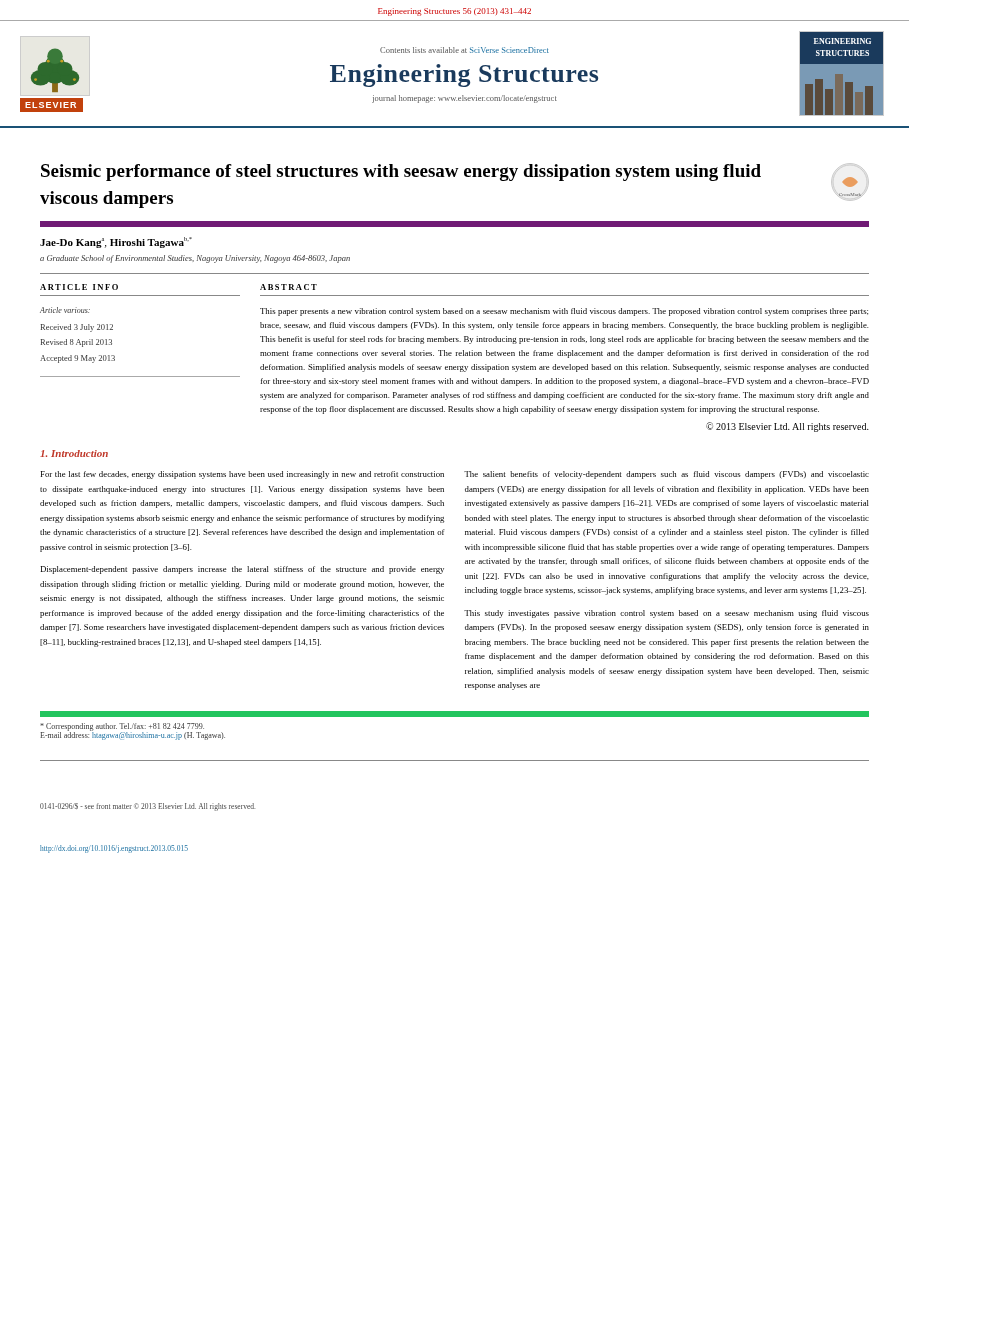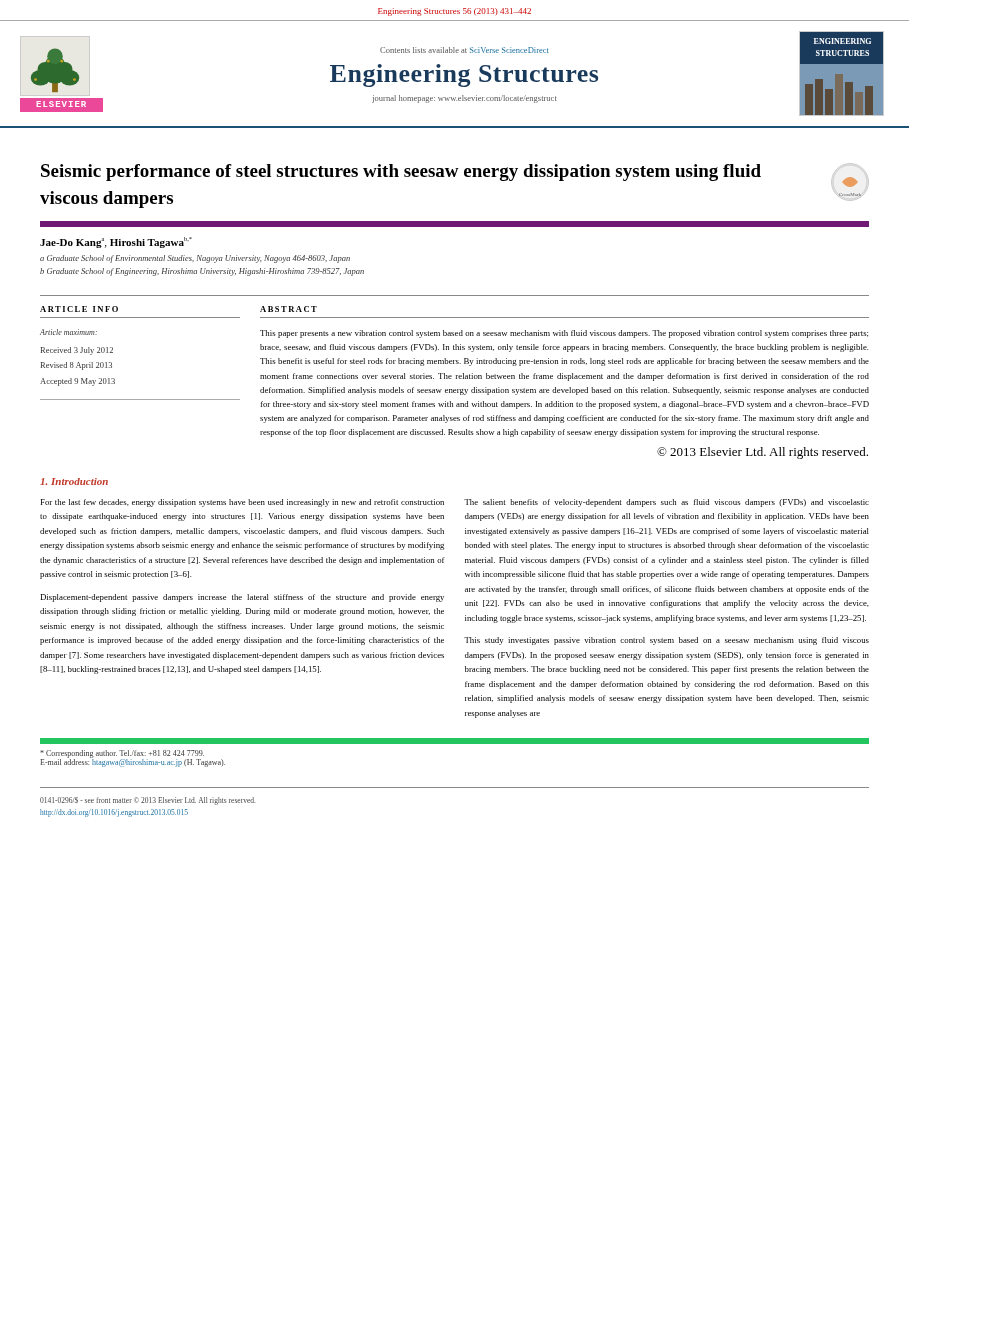--- a/index.html
+++ b/index.html
@@ -84,26 +84,26 @@
       border: 1px solid #ccc;
       display: flex;
       align-items: center;
       justify-content: center;
       font-size: 7px;
       color: #666;
       position: relative;
       overflow: hidden;
     }
     .elsevier-wordmark {
-      background: #ec4899;
+      background: #c2410c;
       color: white;
       font-size: 9px;
       font-weight: bold;
-      padding: 2px 16px;
-      font-family: Liberation Mono, monospace;
+      padding: 2px 5px;
+      font-family: Liberation Sans, sans-serif;
       letter-spacing: 1px;
     }
 
     
     .eng-struct-box {
       background: #1a3a5c;
       color: white;
       font-size: 7px;
       padding: 4px 6px;
       text-align: center;
@@ -174,21 +174,20 @@
       font-size: 8.5px;
       color: #333;
       font-style: italic;
       line-height: 1.5;
     }
 
     
     .two-column {
       display: flex;
       gap: 20px;
-      margin-top: 10px;
       border-top: 1px solid #888;
       padding-top: 8px;
     }
     .left-col {
       width: 200px;
       flex-shrink: 0;
     }
     .right-col {
       flex: 1;
     }
@@ -236,21 +235,21 @@
     }
 
     
     .abstract-text {
       font-size: 8.8px;
       line-height: 1.6;
       color: #000;
       text-align: justify;
     }
     .abstract-copyright {
-      font-size: 13px;
+      font-size: 10px;
       text-align: right;
       margin-top: 5px;
     }
 
     
     .body-section {
       margin-top: 15px;
     }
     .section-title {
       font-size: 11px;
@@ -277,20 +276,21 @@
     
     .page-footer {
       margin-top: 20px;
       border-top: 1px solid #888;
       padding-top: 8px;
       font-size: 7.5px;
       color: #444;
     }
     .footer-note {
       margin-bottom: 3px;
+      margin-top: 33px;
     }
     .footer-doi {
       color: #1a6fa0;
     }
 
     
     .corr-author-note {
       font-size: 8px;
       color: #333;
       margin-top: 10px;
@@ -387,30 +387,29 @@
         </div>
       </div>
     </div>
 
     <div class="authors-section">
       <div class="authors-line">
         <span class="author-name">Jae-Do Kang</span><sup>a</sup>,
         <span class="author-name">Hiroshi Tagawa</span><sup>b,*</sup>
       </div>
       <div class="affil-line">a Graduate School of Environmental Studies, Nagoya University, Nagoya 464-8603, Japan</div>
-      <div class="affil-line">b Graduate School of Engineering, Hiroshima University, Higashi-Hiroshima 739-8527, Japan</div>
     </div>
 
     <div class="two-column">
 
       <div class="left-col">
         <div class="section-header">ARTICLE INFO</div>
 
         <div class="article-info-box">
-          <div class="article-info-label">Article maximum:</div>
+          <div class="article-info-label">Article various:</div>
           <div class="article-info-dates">
             <div>Received 3 July 2012</div>
             <div>Revised 8 April 2013</div>
             <div>Accepted 9 May 2013</div>
           </div>
         </div>
 
       </div>
 
       <div class="right-col">

